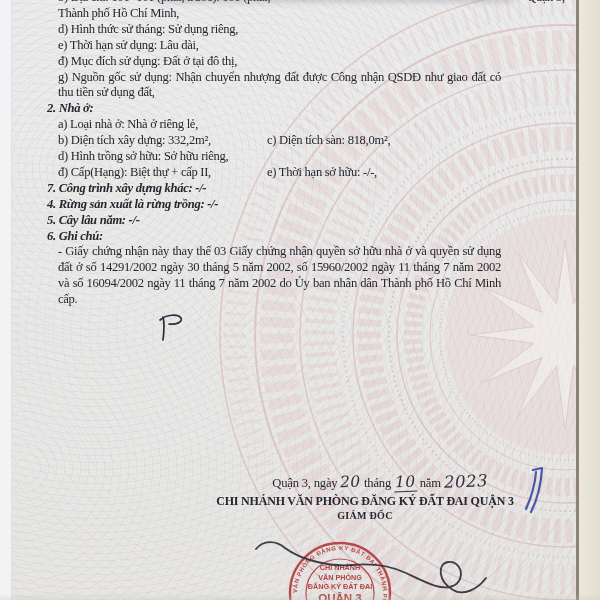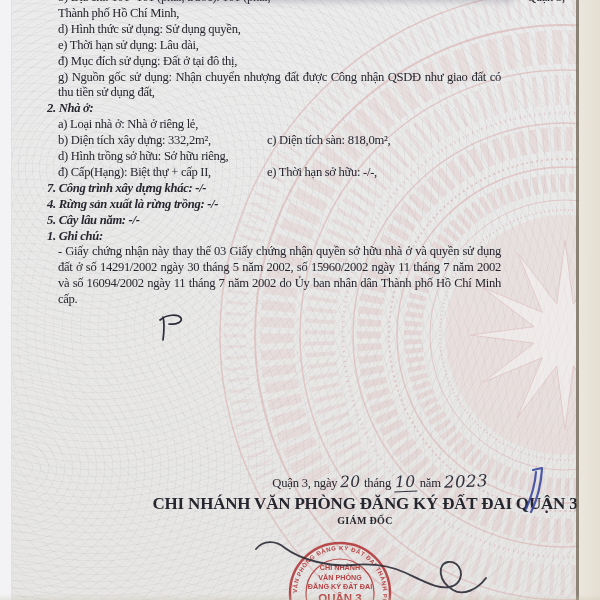--- a/index.html
+++ b/index.html
@@ -40,21 +40,21 @@
   .jblock{text-align:justify;width:443px;}
   .addr-row{position:relative;height:15.9px;}
   .addr-right{position:absolute;left:480px;top:0;white-space:nowrap;}
   .smudge{position:absolute;left:108px;top:1px;width:360px;height:11px;background:rgba(95,95,118,.28);filter:blur(3px);border-radius:5px;}
 
   .sign-block{position:absolute;left:150px;top:472px;width:430px;text-align:center;}
   .date-line{font-size:12.6px;letter-spacing:-.2px;padding-left:30px;white-space:nowrap;}
   .hand{display:inline-block;font-family:"DejaVu Serif",serif;font-style:italic;font-size:15.5px;color:#30303c;transform:rotate(-2deg);letter-spacing:.5px;}
   .hand.year{font-size:16.5px;}
   .m-underline{border-bottom:1.4px solid #30303c;padding:0 1px;}
-  .office-line{font-weight:bold;font-size:17px;letter-spacing:-.2px;margin-top:2px;white-space:nowrap;}
+  .office-line{font-weight:bold;font-size:12px;letter-spacing:-.2px;margin-top:2px;white-space:nowrap;}
   .title-line{font-weight:bold;font-size:10px;margin-top:1px;letter-spacing:.3px;}
 
   .stamp{position:absolute;left:283px;top:541px;}
   .stamp text{font-family:"Liberation Sans","DejaVu Sans",sans-serif;}
 </style>
 </head>
 <body>
 
 <div class="canvas">
 
@@ -81,39 +81,39 @@
 
   <div class="left-strip"></div>
 
   <div class="textcol">
     <div class="addr-row sub">
       <span>b) Địa chỉ: 101+101 (phải, trước): 101 (phải,</span>
       <span class="smudge"></span>
       <span class="addr-right">Quận 3,</span>
     </div>
     <div class="line sub">Thành phố Hồ Chí Minh,</div>
-    <div class="line sub">d) Hình thức sử dụng: Sử dụng quyền,</div>
+    <div class="line sub">d) Hình thức sử tháng: Sử dụng riêng,</div>
     <div class="line sub">e) Thời hạn sử dụng: Lâu dài,</div>
     <div class="line sub">đ) Mục đích sử dụng: Đất ở tại đô thị,</div>
     <div class="jblock sub">g) Nguồn gốc sử dụng: Nhận chuyển nhượng đất được Công nhận QSDĐ như giao đất có thu tiền sử dụng đất,</div>
     <div class="line boldit">2. Nhà ở:</div>
     <div class="line sub">a) Loại nhà ở: Nhà ở riêng lẻ,</div>
     <div class="row sub">
       <span class="line">b) Diện tích xây dựng: 332,2m²,</span>
       <span class="col2">c) Diện tích sàn: 818,0m²,</span>
     </div>
     <div class="line sub">d) Hình trồng sở hữu: Sở hữu riêng,</div>
     <div class="row sub">
       <span class="line">đ) Cấp(Hạng): Biệt thự + cấp II,</span>
       <span class="col2">e) Thời hạn sở hữu: -/-,</span>
     </div>
     <div class="line boldit">7. Công trình xây dựng khác: -/-</div>
     <div class="line boldit">4. Rừng sản xuất là rừng trồng: -/-</div>
     <div class="line boldit">5. Cây lâu năm: -/-</div>
-    <div class="line boldit">1. Ghi chú:</div>
+    <div class="line boldit">6. Ghi chú:</div>
     <div class="jblock sub">- Giấy chứng nhận này thay thế 03 Giấy chứng nhận quyền sở hữu nhà ở và quyền sử dụng đất ở số 14291/2002 ngày 30 tháng 5 năm 2002, số 15960/2002 ngày 11 tháng 7 năm 2002 và số 16094/2002 ngày 11 tháng 7 năm 2002 do Ủy ban nhân dân Thành phố Hồ Chí Minh cấp.</div>
   </div>
 
   <div class="sign-block">
     <div class="date-line">
       <span>Quận 3, ngày</span>
       <span class="hand">20</span>
       <span>tháng</span>
       <span class="hand m-underline">10</span>
       <span>năm</span>

